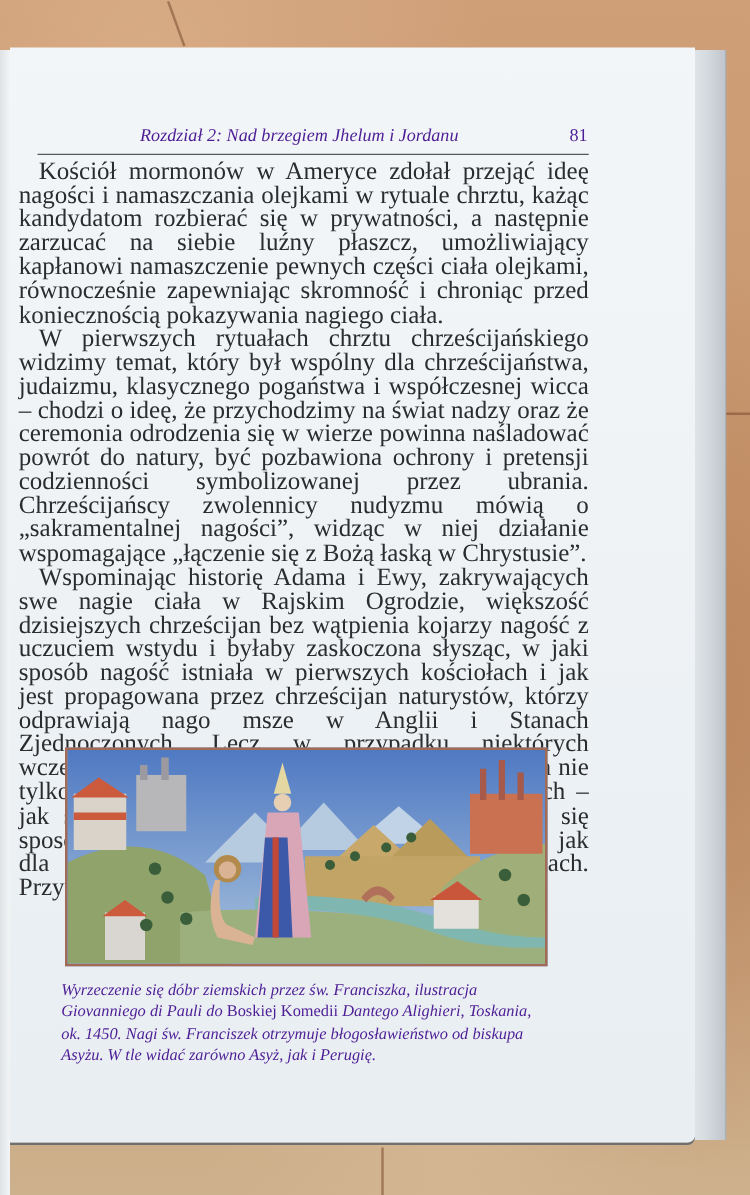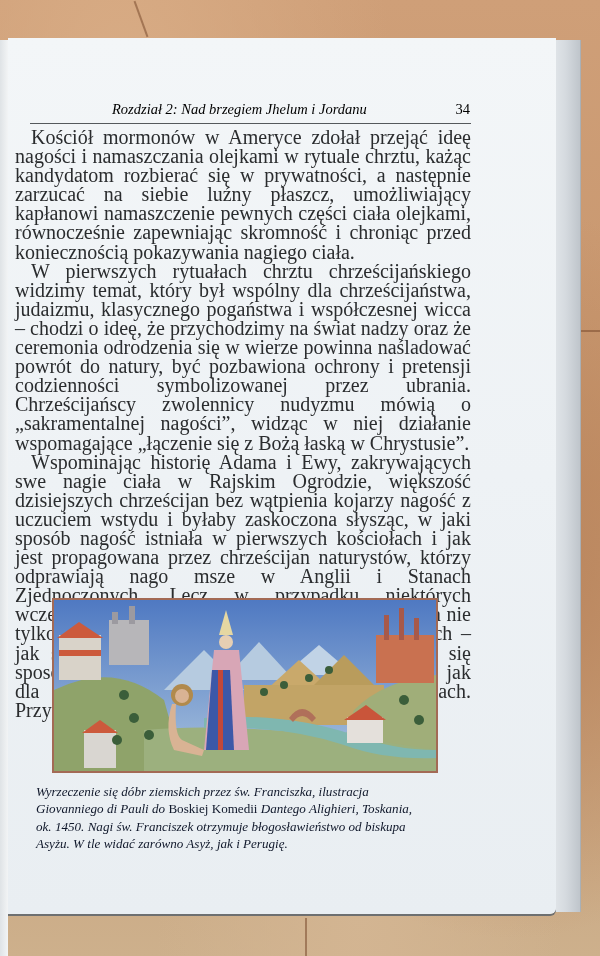--- a/index.html
+++ b/index.html
@@ -24,60 +24,60 @@
     border-right:1px solid #a9b0b6;
   }
   .page {
     position:absolute; left:8px; top:38px; width:548px; height:876px;
     background:linear-gradient(180deg,#f3f6f8 0%,#eef2f5 50%,#e9eef2 100%);
     box-shadow: 0 2px 0 #6d6f70;
     border-bottom-right-radius:6px;
   }
   .running-head {
     position:absolute; left:112px; top:101px; width:358px; height:18px;
-    font-style:italic; font-size:14.5px; color:#000000;
+    font-style:italic; font-size:14.5px; color:#4c1d95;
   }
   .running-head .title { position:absolute; left:0; top:0; }
   .running-head .pageno { position:absolute; right:0; top:0; font-style:normal; }
   .head-rule {
     position:absolute; left:30px; top:123px; width:441px; height:1px; background:#55595c;
   }
   .body-text {
     position:absolute; left:15px; top:128px; width:456px;
     font-size:20px; line-height:19.1px; color:#2a2c2e;
     text-align:justify;
   }
   .body-text p { margin:0; text-indent:16px; }
   .body-text p.first { text-indent:16px; }
   .figure {
     position:absolute; left:52px; top:598px; width:386px; height:175px;
     border:2px solid #a36a55; box-sizing:border-box; overflow:hidden;
     background:#6f93c9;
   }
   .caption {
-    position:absolute; left:36px; top:783px; width:392px;
-    font-size:13.1px; line-height:17.4px; color:#0f172a; font-style:italic;
+    position:absolute; left:49px; top:783px; width:392px;
+    font-size:13.1px; line-height:17.4px; color:#4c1d95; font-style:italic;
   }
   .caption .roman { font-style:normal; }
 </style>
 </head>
 <body>
 
 <div class="brick-line" style="left:140px;top:0;width:2px;height:38px;transform:rotate(-20deg);"></div>
 <div class="brick-line" style="left:305px;top:918px;width:2px;height:38px;"></div>
 <div class="brick-line" style="left:578px;top:330px;width:22px;height:2px;"></div>
 
 <div class="left-page"></div>
 <div class="page-stack"></div>
 
 <div class="page"></div>
 
 <div class="running-head">
   <span class="title">Rozdział 2: Nad brzegiem Jhelum i Jordanu</span>
-  <span class="pageno">34</span>
+  <span class="pageno">81</span>
 </div>
 <div class="head-rule"></div>
 
 <div class="body-text">
   <p class="first">Kościół mormonów w Ameryce zdołał przejąć ideę nagości i namaszczania olejkami w rytuale chrztu, każąc kandydatom rozbierać się w prywatności, a następnie zarzucać na siebie luźny płaszcz, umożliwiający kapłanowi namaszczenie pewnych części ciała olejkami, równocześnie zapewniając skromność i chroniąc przed koniecznością pokazywania nagiego ciała.</p>
   <p>W pierwszych rytuałach chrztu chrześcijańskiego widzimy temat, który był wspólny dla chrześcijaństwa, judaizmu, klasycznego pogaństwa i współczesnej wicca – chodzi o ideę, że przychodzimy na świat nadzy oraz że ceremonia odrodzenia się w wierze powinna naśladować powrót do natury, być pozbawiona ochrony i pretensji codzienności symbolizowanej przez ubrania. Chrześcijańscy zwolennicy nudyzmu mówią o „sakramentalnej nagości”, widząc w niej działanie wspomagające „łączenie się z Bożą łaską w Chrystusie”.</p>
   <p>Wspominając historię Adama i Ewy, zakrywających swe nagie ciała w Rajskim Ogrodzie, większość dzisiejszych chrześcijan bez wątpienia kojarzy nagość z uczuciem wstydu i byłaby zaskoczona słysząc, w jaki sposób nagość istniała w pierwszych kościołach i jak jest propagowana przez chrześcijan naturystów, którzy odprawiają nago msze w Anglii i Stanach Zjednoczonych. Lecz w przypadku niektórych wczesnych chrześcijan nagość była wykorzystywana nie tylko w momencie chrztu. Dla pierwszych świętych – jak św. Maria z Egiptu czy św. Onufry – stała się sposobem życia i ascetyczną dyscypliną, podobnie jak dla niektórych dżinistów i hindusów w Indiach. Przypominają nam się owi hinduscy</p>
 </div>
 
 <div class="figure">

